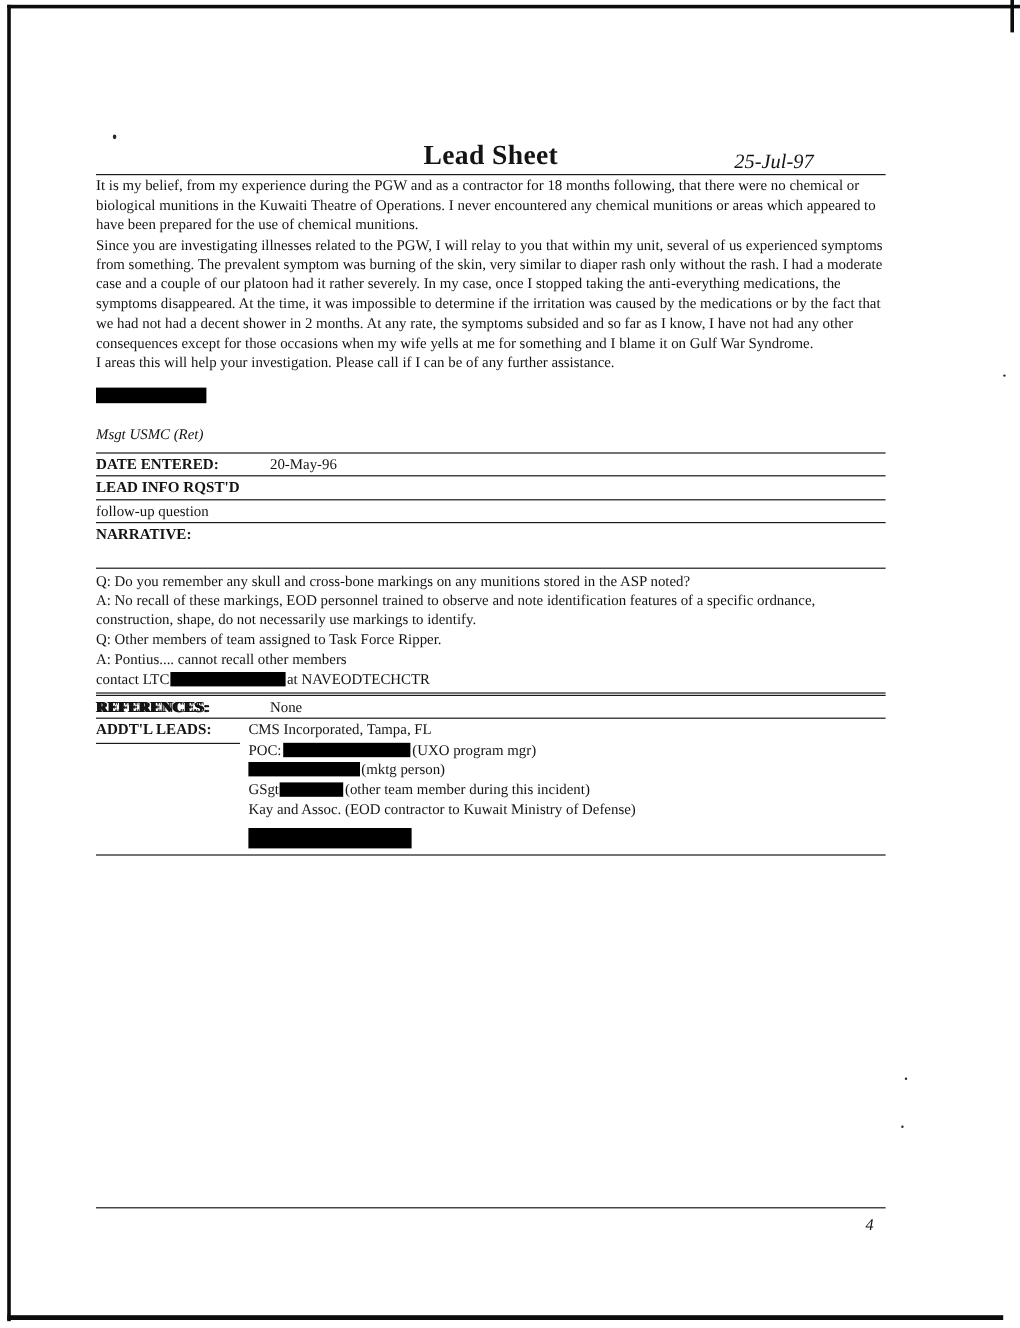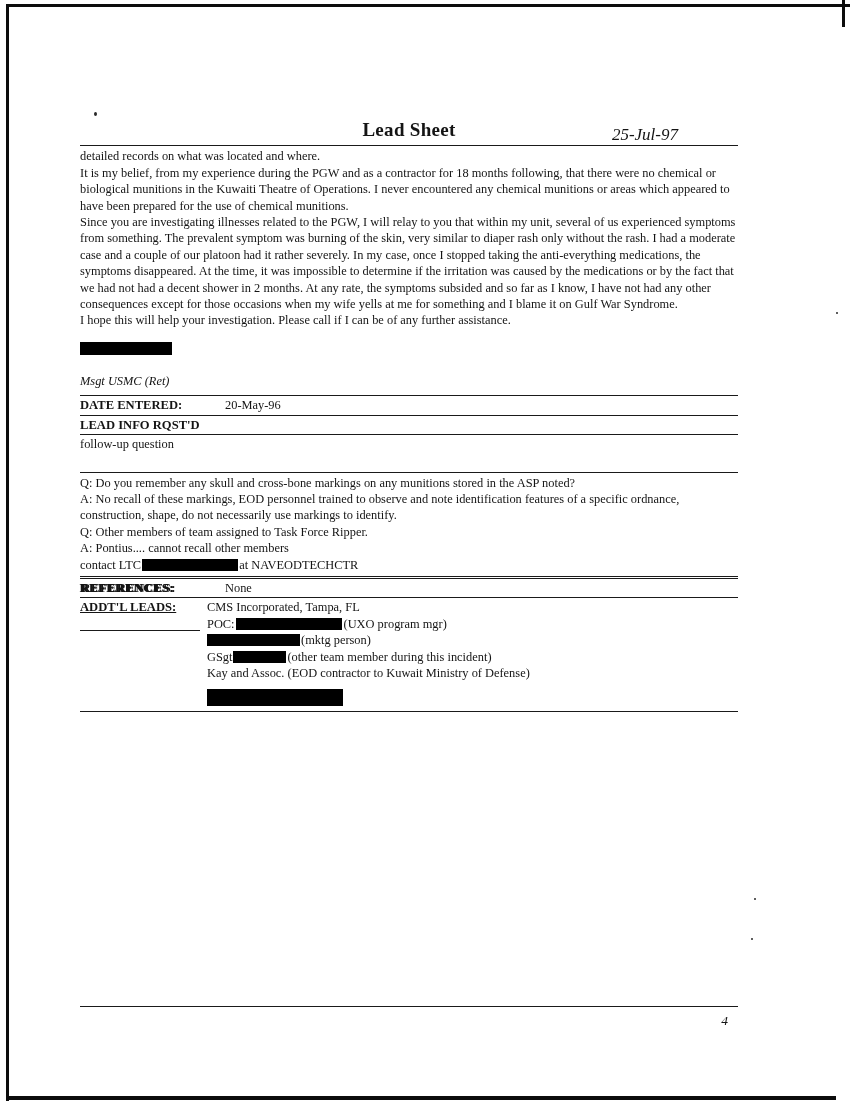--- a/index.html
+++ b/index.html
@@ -12,21 +12,21 @@
   .scan-edge { position:absolute; background:#0c0c0c; }
   .edge-top    { left:6px;  top:4px;    width:844px; height:3px; }
   .edge-left   { left:6px;  top:4px;    width:3px;   height:1097px; }
   .edge-bottom { left:6px;  top:1096px; width:830px; height:4px; }
   .edge-right-tick { left:842px; top:0; width:3px; height:27px; }
   .artifact { position:absolute; background:#2a2a2a; border-radius:50%; }
 
   .content { position:absolute; left:80px; top:0; width:658px; font-size:12.4px; line-height:16.4px; }
 
   .header { margin-top:122px; position:relative; border-bottom:1.6px solid #1a1a1a; padding-bottom:7px; }
-  .title  { text-align:center; font-weight:bold; font-size:19px; letter-spacing:.3px; }
+  .title  { text-align:center; font-weight:bold; font-size:23px; letter-spacing:.3px; }
   .date   { position:absolute; right:60px; top:5px; font-style:italic; font-size:17px; }
 
   .continuation { margin-top:2px; }
   .para { margin-top:0; }
   .closing { margin-top:17px; }
 
   .redact { background:#000; display:inline-block; }
   .sig-redact { width:92px; height:13px; margin-top:13px; display:block; }
   .sig-title { margin-top:18px;font-style:italic; }
 
@@ -40,21 +40,21 @@
   .narrative-body { padding:2px 0 3px;margin-top:18px; }
 
   .inline-redact { height:12px; vertical-align:-2px; }
   .r-contact { width:96px; margin:0 1px; }
   .r-poc { width:106px; margin:0 2px 0 1px; }
   .r-mktg { width:93px; margin-right:1px; }
   .r-gsgt { width:53px; margin:0 1px; }
 
   .leads-row { display:flex; align-items:flex-start; padding-bottom:5px; }
   .leads-label-col { width:127px; flex:none; }
-  .leads-label-col .lbl { display:inline-block; border-bottom:1.4px solid #1a1a1a; padding-bottom:14px; width:120px;text-decoration:underline; }
+  .leads-label-col .lbl { display:inline-block; border-bottom:1.4px solid #1a1a1a; padding-bottom:2px; width:120px; }
   .leads-content { flex:1; }
   .big-redact { display:block; width:136px; height:17px; margin-top:8px; }
 
   .footer {
     position:absolute; left:80px; top:1006px; width:658px;
     border-top:1.6px solid #1a1a1a; text-align:right;
     font-style:italic; font-size:13.5px; padding:6px 10px 0 0;
   }
 </style>
 </head>
@@ -71,42 +71,44 @@
   <div class="artifact" style="left:754px; top:898px; width:2px; height:2px;"></div>
   <div class="artifact" style="left:751px; top:938px; width:2px; height:2px;"></div>
 
   <div class="content">
 
     <div class="header">
       <div class="title">Lead Sheet</div>
       <div class="date">25-Jul-97</div>
     </div>
 
-    <div class="continuation">detailed records on what was located and where.</div>
     <p class="para">It is my belief, from my experience during the PGW and as a contractor for 18 months following, that there were no chemical or biological munitions in the Kuwaiti Theatre of Operations. I never encountered any chemical munitions or areas which appeared to have been prepared for the use of chemical munitions.</p>
     <p class="para">Since you are investigating illnesses related to the PGW, I will relay to you that within my unit, several of us experienced symptoms from something.  The prevalent symptom was burning of the skin, very similar to diaper rash only without the rash.  I had a moderate case and a couple of our platoon had it rather severely.  In my case, once I stopped taking the anti-everything medications, the symptoms disappeared.  At the time, it was impossible to determine if the irritation was caused by the medications or by the fact that we had not had a decent shower in 2 months.  At any rate, the symptoms subsided and so far as I know, I have not had any other consequences except for those occasions when my wife yells at me for something and I blame it on Gulf War Syndrome.</p>
-    <p class="para">I hope this will help your investigation.  Please call if I can be of any further assistance.</p>
+    <p class="para">I areas this will help your investigation.  Please call if I can be of any further assistance.</p>
 
     <span class="redact sig-redact"></span>
     <div class="sig-title">Msgt USMC (Ret)</div>
 
     <div class="tbl">
 
       <div class="trow">
         <span class="lbl lbl-col">DATE ENTERED:</span><span>20-May-96</span>
       </div>
 
       <div class="trow">
         <span class="lbl">LEAD INFO RQST'D</span>
       </div>
 
       <div class="trow">
         <span>follow-up question</span>
       </div>
 
+      <div class="trow">
+        <span class="lbl">NARRATIVE:</span>
+      </div>
 
       <div class="trow narrative-body">
         <div>Q: Do you remember any skull and cross-bone markings on any munitions stored in the ASP noted?</div>
         <div>A: No recall of these markings, EOD personnel trained to observe and note identification features of a specific ordnance, construction, shape, do not necessarily use markings to identify.</div>
         <div>Q: Other members of team assigned to Task Force Ripper.</div>
         <div>A: Pontius.... cannot recall other members</div>
         <div><span>contact LTC</span><span class="redact inline-redact r-contact"></span><span>at NAVEODTECHCTR</span></div>
       </div>
 
       <div class="trow trow-dbl">

